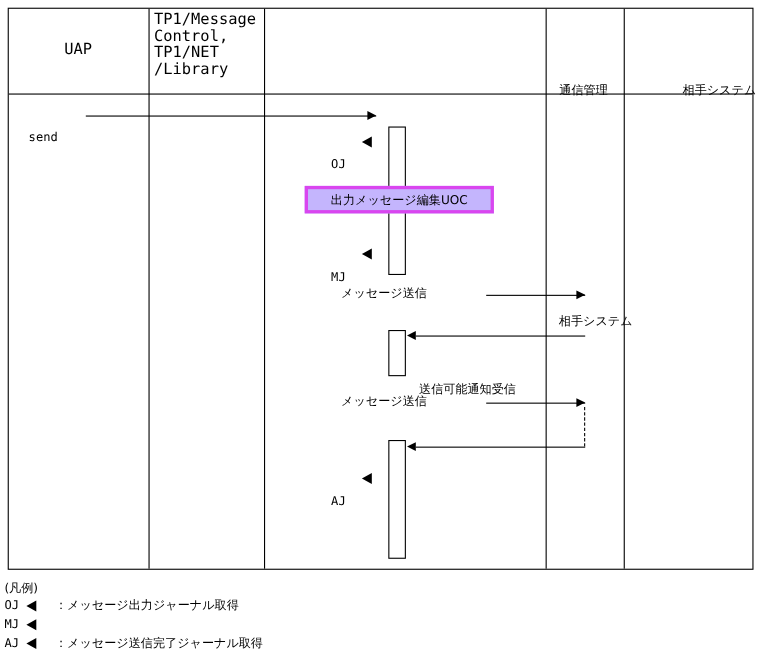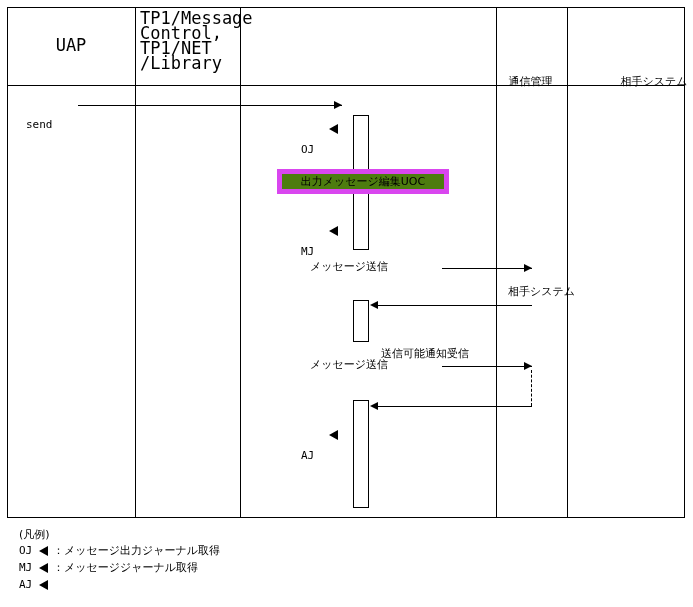--- a/index.html
+++ b/index.html
@@ -45,21 +45,21 @@
     left: 0;
     width: 100%;
     height: 0;
     border-top: 1px solid #000000;
   }
 
   .col-head {
     position: absolute;
     text-align: center;
     font-family: "DejaVu Sans Mono", "Liberation Mono", monospace;
-    font-size: 17px;
+    font-size: 14px;
     line-height: 15px;
     color: #000000;
   }
   .col-head.jp {
     font-family: "DejaVu Sans", "Liberation Sans", sans-serif;
     font-size: 11px;
     margin-top: 38px;
   }
   .col-head.left {
     text-align: left;
@@ -114,35 +114,35 @@
     font-size: 11px;
     line-height: 13px;
   }
   .lbl.mono {
     font-family: "DejaVu Sans Mono", "Liberation Mono", monospace;
     margin-top: 19px;
   }
 
   .uoc-box {
     position: absolute;
-    border: 5px solid #d946ef;
-    background: #4d7c0f;
+    border: 3px solid #d946ef;
+    background: #c4b5fd;
     box-sizing: border-box;
     font-family: "DejaVu Sans", "Liberation Sans", sans-serif;
     font-size: 11px;
     display: flex;
     align-items: center;
     justify-content: center;
     white-space: nowrap;
   }
 
   
   .legend {
     position: absolute;
-    left: 19px;
+    left: 4px;
     top: 527px;
     width: 500px;
   }
   .legend-title {
     font-family: "DejaVu Sans", "Liberation Sans", sans-serif;
     font-size: 11px;
     line-height: 15px;
   }
   .legend-row {
     display: flex;
@@ -159,20 +159,21 @@
   .legend-tri {
     width: 0; height: 0;
     border-top: 5px solid transparent;
     border-bottom: 5px solid transparent;
     border-right: 9px solid #000000;
     margin: 0 5px 0 0;
   }
   .legend-text {
     font-family: "DejaVu Sans", "Liberation Sans", sans-serif;
     font-size: 11px;
+    margin-left: 12px;
   }
 </style>
 </head>
 <body>
 
 <div id="sheet">
 
   <div class="diagram-frame">
 
     <div class="header-divider" style="top:77px;"></div>
@@ -240,22 +241,22 @@
 
     <div class="legend-row">
       <span class="legend-key">OJ</span>
       <span class="legend-tri"></span>
       <span class="legend-text">：メッセージ出力ジャーナル取得</span>
     </div>
 
     <div class="legend-row">
       <span class="legend-key">MJ</span>
       <span class="legend-tri"></span>
-      <span class="legend-text">：メッセージジャーナル取得</span>
     </div>
 
     <div class="legend-row">
       <span class="legend-key">AJ</span>
       <span class="legend-tri"></span>
+      <span class="legend-text">：メッセージ送信完了ジャーナル取得</span>
     </div>
   </div>
 
 </div>
 
 </body></html>

